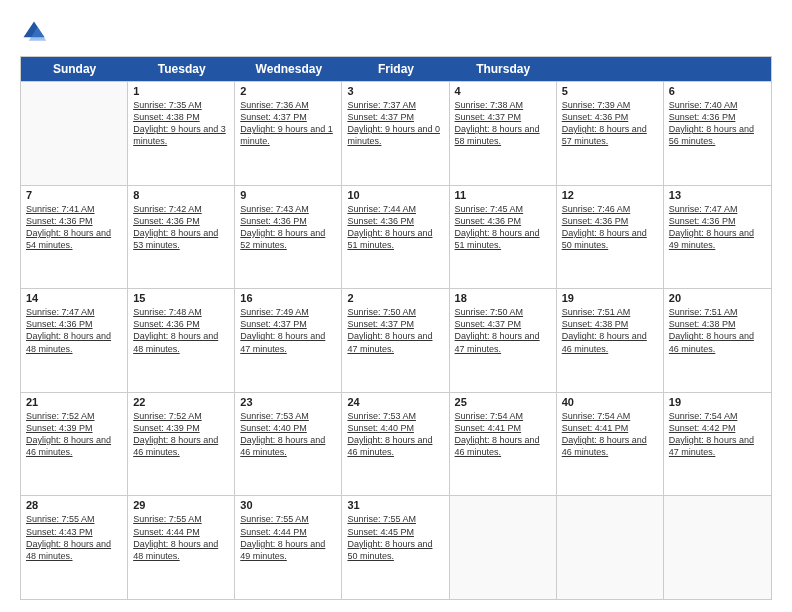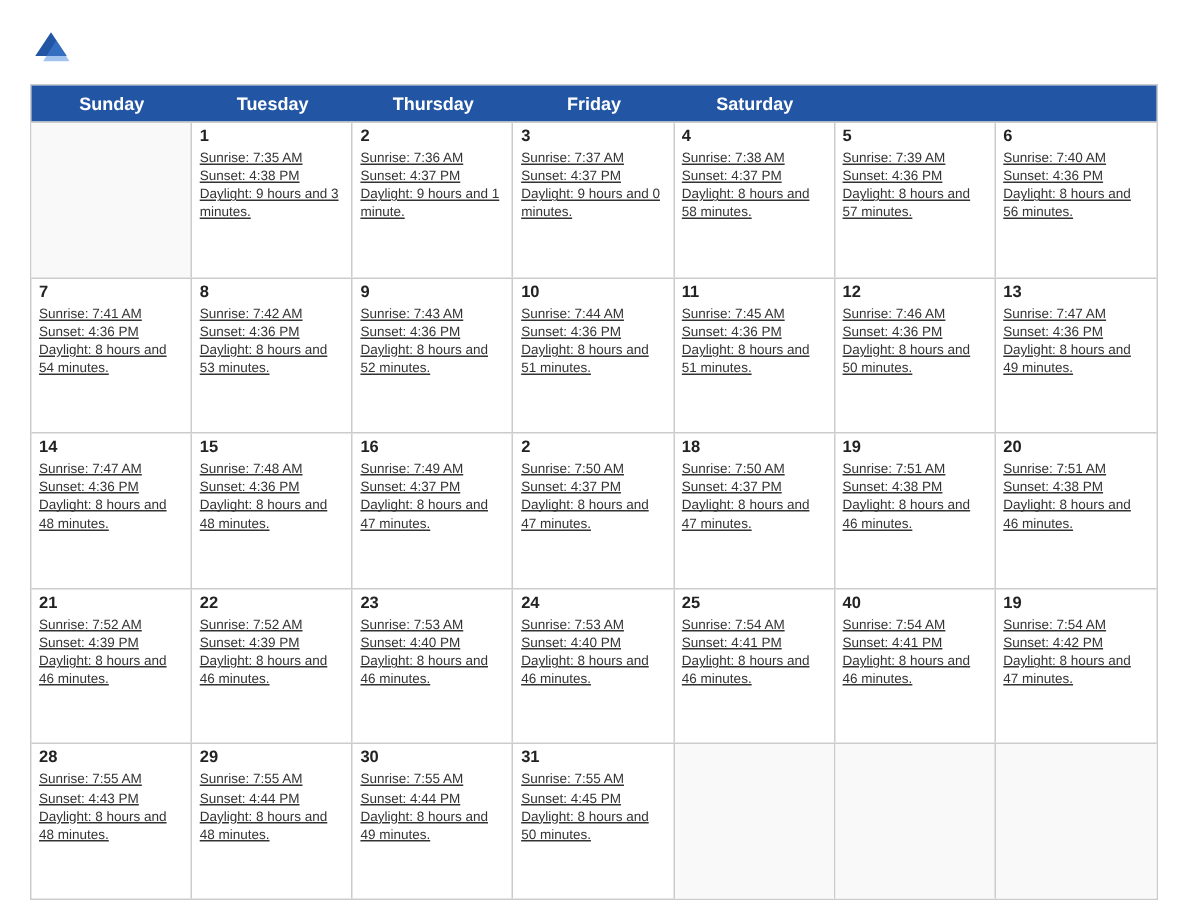--- a/index.html
+++ b/index.html
@@ -135,23 +135,23 @@
     <div class="title-block">
       <h1></h1>
       <h2></h2>
     </div>
   </div>
 
   <div class="calendar">
     <div class="cal-header" id="cal-header">
         <div class="cal-header-cell">Sunday</div>
         <div class="cal-header-cell">Tuesday</div>
+        <div class="cal-header-cell">Wednesday</div>
+        <div class="cal-header-cell">Friday</div>
         <div class="cal-header-cell">Thursday</div>
-        <div class="cal-header-cell">Friday</div>
-        <div class="cal-header-cell">Saturday</div>
       </div>
     <div class="cal-body" id="cal-body">
         <div class="cal-row">
           <div class="cal-cell empty"></div>
           <div class="cal-cell">
             <div class="day-num">1</div>
             <div class="day-info">Sunrise: 7:35 AM<br>Sunset: 4:38 PM<br>Daylight: 9 hours and 3 minutes.</div>
           </div>
           <div class="cal-cell">
             <div class="day-num">2</div>

